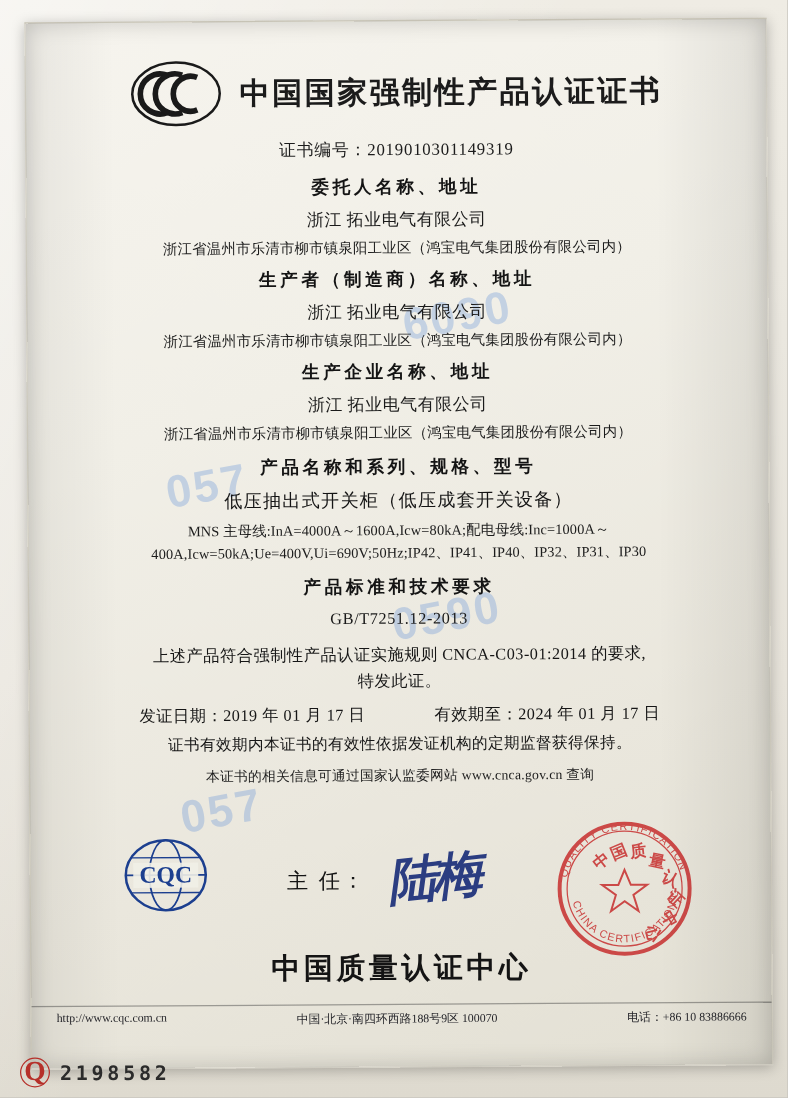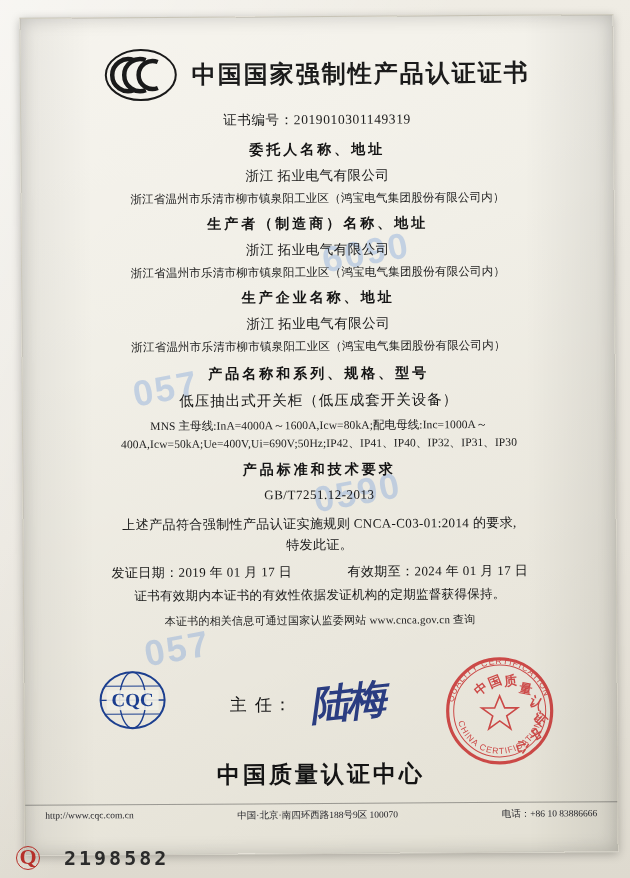--- a/index.html
+++ b/index.html
@@ -140,23 +140,22 @@
     position:absolute;left:16px;bottom:8px;
     display:flex;align-items:center;gap:8px;
   }
   .serial .q{
     font-size:22px;color:#b6302a;font-family:"Liberation Serif",serif;
     border:1.5px solid #b6302a;border-radius:50%;
     width:22px;height:22px;line-height:19px;text-align:center;
     font-weight:bold;
   }
   .serial .num{
-    font-size:20px;color:#2b2b2b;letter-spacing:3px;font-weight:bold;
+    font-size:16px;color:#2b2b2b;letter-spacing:3px;font-weight:bold;
     font-family:"DejaVu Sans Mono", monospace;
-    margin-left:16px;
   }
   
   .wm{
     position:absolute;
     color:rgba(90,140,215,0.30);
     font-family:"Liberation Sans", sans-serif;
     font-weight:bold;
     font-size:36px;
     letter-spacing:2px;
     transform:rotate(-10deg);

